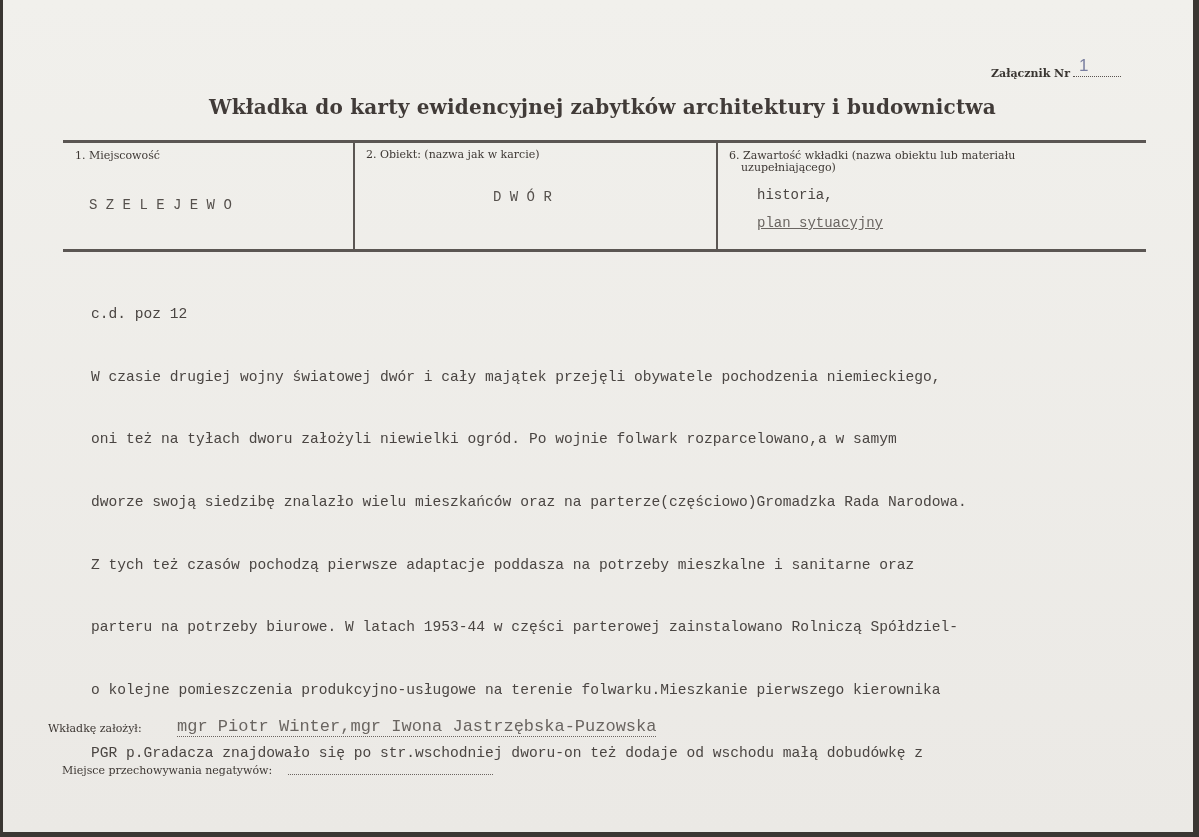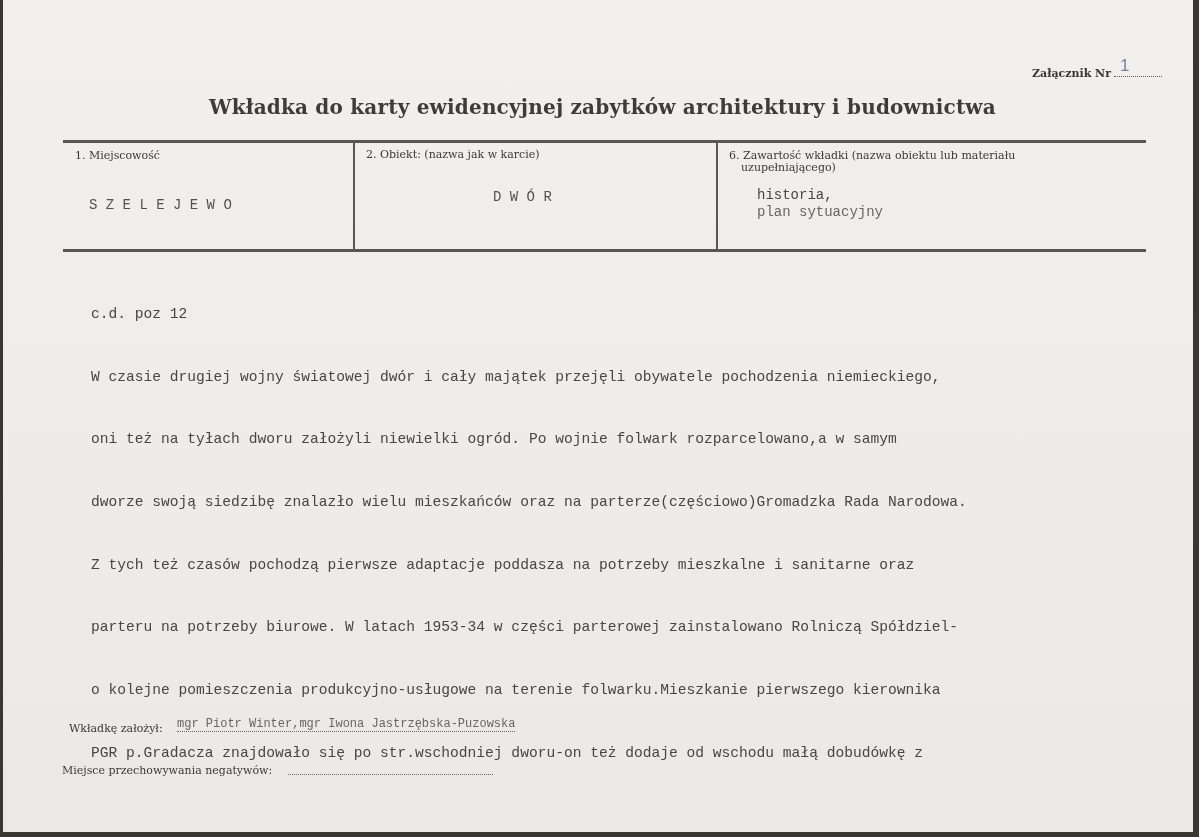--- a/index.html
+++ b/index.html
@@ -10,21 +10,21 @@
     }
     .page {
       position: absolute; left: 3px; top: 0; width: 1190px; height: 832px;
       background: #efedea;
       background-image: linear-gradient(180deg, #f1f0ec 0%, #ebe9e5 100%);
     }
     .serif { font-family: "DejaVu Serif", "Liberation Serif", serif; }
     .mono { font-family: "Liberation Mono", "DejaVu Sans Mono", monospace; }
 
     .annex {
-      position: absolute; left: 1029px; top: 64px;
+      position: absolute; left: 988px; top: 64px;
       font-size: 11px; font-weight: bold; color: #3a3632; text-align: right;
     }
     .annex .num-field {
       display: inline-block; width: 48px; border-bottom: 1px dotted #5a5450;
       position: relative; height: 12px; vertical-align: baseline; margin-left: 3px;
     }
     .annex .num-val {
       position: absolute; left: 6px; top: -8px;
       font-family: "Liberation Sans", sans-serif; font-weight: normal; font-size: 17px; color: #7a7fa0;
     }
@@ -42,21 +42,21 @@
     .field-value { position: absolute; font-size: 14px; color: #55504c; }
 
     .body-text {
       position: absolute; left: 88px; top: 262px; width: 1070px;
       font-size: 14.6px; line-height: 20.9px; color: #4a4542; white-space: pre;
     }
     .body-text .line { display: block; height: 20.9px; }
 
     .footer-label { position: absolute; font-size: 11px; color: #3e3834; }
     .dotted-line { position: absolute; border-bottom: 1px dotted #6b6460; }
-    .authors { position: absolute; left: 174px; top: 717px; font-size: 12px; color: #6a6561; }
+    .authors { position: absolute; left: 174px; top: 717px; font-size: 17px; color: #6a6561; }
     .authors .underlined { border-bottom: 1px dotted #6b6460; }
   </style>
 </head>
 <body>
 
 <div class="page">
 
   <div class="annex serif">
     <span>Załącznik Nr</span><span class="num-field"><span class="num-val">1</span></span>
   </div>
@@ -70,42 +70,42 @@
 
   <div class="field-label serif" style="left:72px; top:150px;">1. Miejscowość</div>
   <div class="field-value mono" style="left:86px; top:189px;margin-top:8px;">S Z E L E J E W O</div>
 
   <div class="field-label serif" style="left:363px; top:149px;">2. Obiekt: (nazwa jak w karcie)</div>
   <div class="field-value mono" style="left:450px; top:189px;margin-left:40px;">D W Ó R</div>
 
   <div class="field-label serif" style="left:726px; top:150px;">6. Zawartość wkładki (nazwa obiektu lub  materiału</div>
   <div class="field-label serif" style="left:738px; top:162px;">uzupełniającego)</div>
   <div class="field-value mono" style="left:754px; top:187px; color:#4a4542;">historia,</div>
-  <div class="field-value mono" style="left:754px; top:204px; color:#6a6561;">plan sytuacyjny</div>
+  <div class="field-value mono" style="left:754px; top:215px; color:#6a6561;text-decoration:underline;">plan sytuacyjny</div>
 
   <div class="body-text mono">
     <span class="line">c.d. poz 12</span>
     <span class="line">W czasie drugiej wojny światowej dwór i cały majątek przejęli obywatele pochodzenia niemieckiego,</span>
     <span class="line">oni też na tyłach dworu założyli niewielki ogród. Po wojnie folwark rozparcelowano,a w samym</span>
     <span class="line">dworze swoją siedzibę znalazło wielu mieszkańców oraz na parterze(częściowo)Gromadzka Rada Narodowa.</span>
     <span class="line">Z tych też czasów pochodzą pierwsze adaptacje poddasza na potrzeby mieszkalne i sanitarne oraz</span>
-    <span class="line">parteru na potrzeby biurowe. W latach 1953-34 w części parterowej zainstalowano Rolniczą Spółdziel-</span>
+    <span class="line">parteru na potrzeby biurowe. W latach 1953-44 w części parterowej zainstalowano Rolniczą Spółdziel-</span>
     <span class="line">o kolejne pomieszczenia produkcyjno-usługowe na terenie folwarku.Mieszkanie pierwszego kierownika</span>
     <span class="line">PGR p.Gradacza znajdowało się po str.wschodniej dworu-on też dodaje od wschodu małą dobudówkę z</span>
     
     
     
     
     
     
     
     
   </div>
 
-  <div class="footer-label serif" style="left:66px; top:722px;">Wkładkę założył:</div>
+  <div class="footer-label serif" style="left:45px; top:722px;">Wkładkę założył:</div>
   <div class="authors mono">
     <span class="underlined">mgr Piotr Winter,mgr Iwona Jastrzębska-Puzowska</span>
   </div>
 
   <div class="footer-label serif" style="left:59px; top:764px;">Miejsce przechowywania negatywów:</div>
   <div class="dotted-line" style="left:285px; top:774px; width:205px;">
     <span></span>
   </div>
 
 </div>

